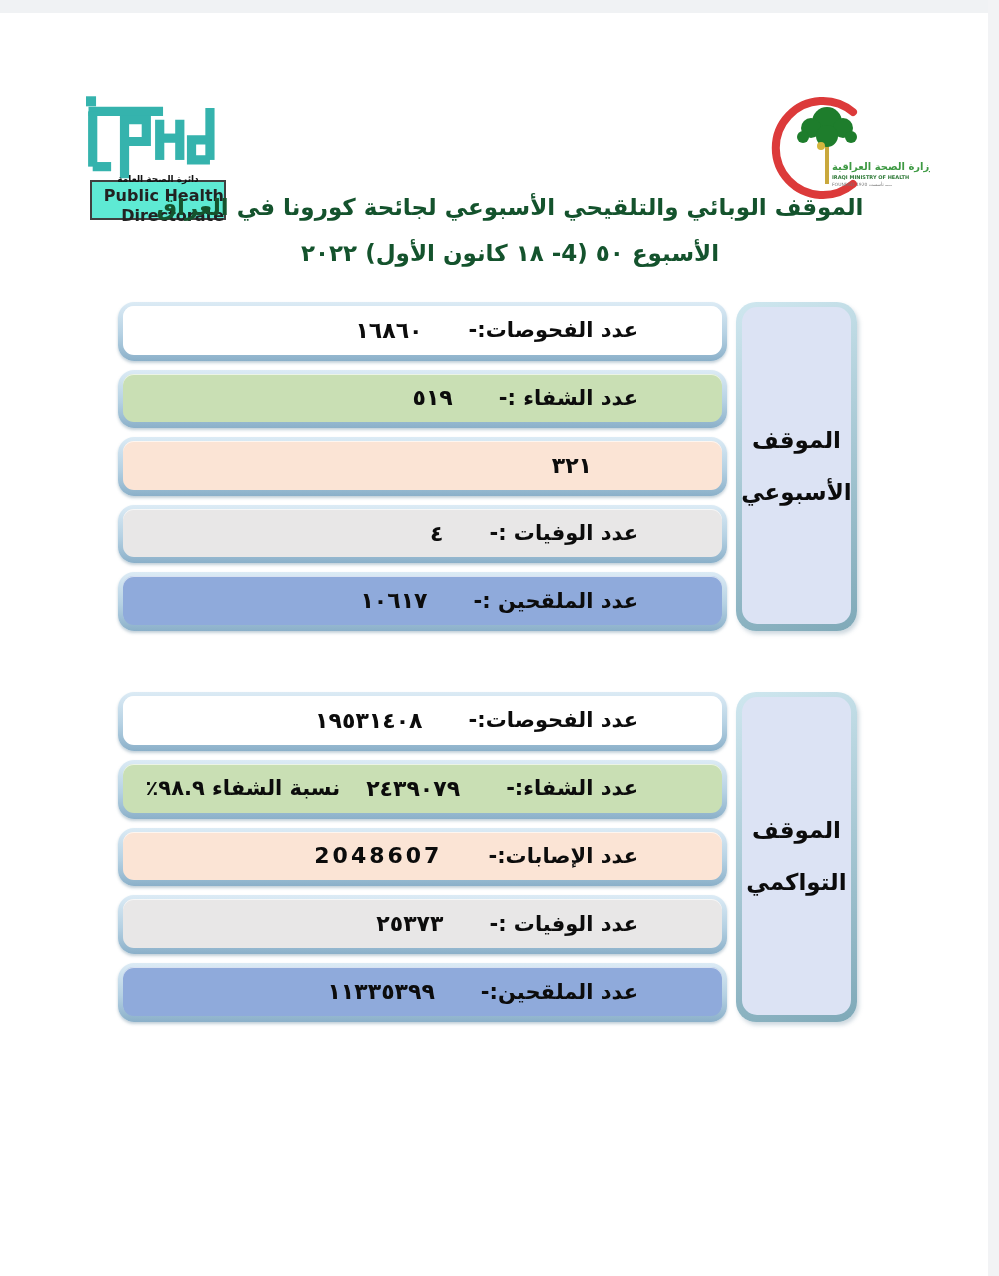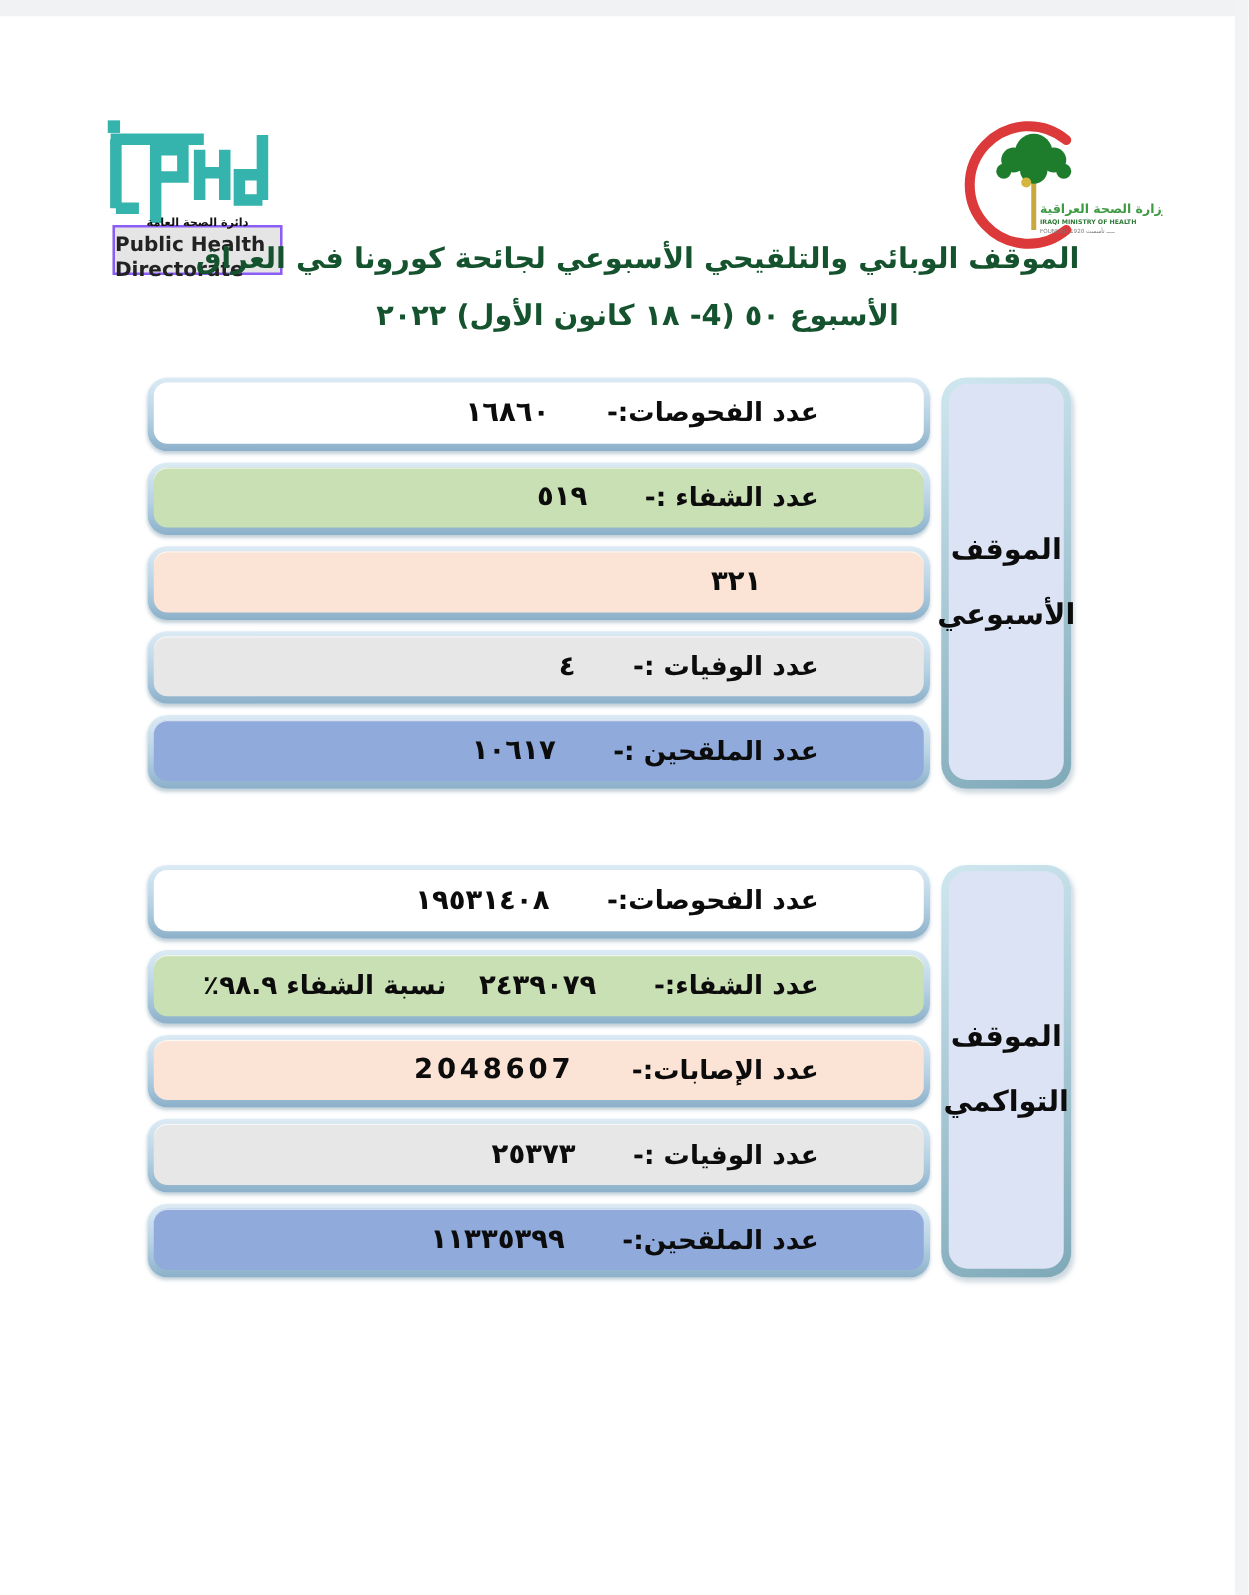--- a/index.html
+++ b/index.html
@@ -7,42 +7,42 @@
     position:relative;width:999px;height:1276px;background:#ffffff;overflow:hidden;
     font-family:"DejaVu Sans",sans-serif;color:#111;
   }
   .top-band{position:absolute;top:0;left:0;width:999px;height:13px;background:#f0f2f4;}
   .right-band{position:absolute;top:0;right:0;width:11px;height:1276px;background:#f2f3f5;}
 
   
   .phd-logo{position:absolute;left:86px;top:94px;}
   .phd-box{
     position:absolute;left:90px;top:180px;width:132px;height:36px;
-    border:2px solid #8b5cf6;background:#e5e5e5;display:flex;flex-direction:column;
-    align-items:center;justify-content:center;line-height:1.25;text-align:left;
+    border:2px solid #404040;background:#5eead4;display:flex;flex-direction:column;
+    align-items:center;justify-content:center;line-height:1.25;text-align:right;
   }
   .phd-box .ar{font-size:9px;font-weight:bold;direction:rtl;}
   .phd-box .en{font-size:16px;font-weight:bold;color:#222;}
   .moh-logo{position:absolute;left:765px;top:92px;}
 
   
   .title{
     position:absolute;left:228px;top:184px;width:564px;
     display:flex;flex-direction:column;align-items:center;
     direction:rtl;font-weight:bold;font-size:23px;color:#14532d;
   }
   .title .line{white-space:nowrap;line-height:46px;}
 
   
   .section{position:absolute;left:118px;width:739px;display:flex;direction:rtl;gap:9px;}
   .section.weekly{top:302px;height:329px;}
   .section.cumulative{top:692px;height:330px;}
 
   .panel-outer{
-    width:104px;flex:none;border-radius:20px;padding:5px 6px 7px 6px;box-sizing:border-box;
+    width:121px;flex:none;border-radius:20px;padding:5px 6px 7px 6px;box-sizing:border-box;
     background:linear-gradient(155deg,#cfe7ef 0%,#a7c8d4 50%,#7fa9b8 100%);
     box-shadow:2px 3px 4px rgba(110,140,160,.35);
   }
   .panel-inner{
     height:100%;border-radius:15px;background:#dce3f4;
     display:flex;flex-direction:column;align-items:center;justify-content:center;gap:26px;
     font-size:23px;font-weight:bold;color:#0c0c0c;
   }
 
   .bars{flex:1;display:flex;flex-direction:column;gap:9px;}

